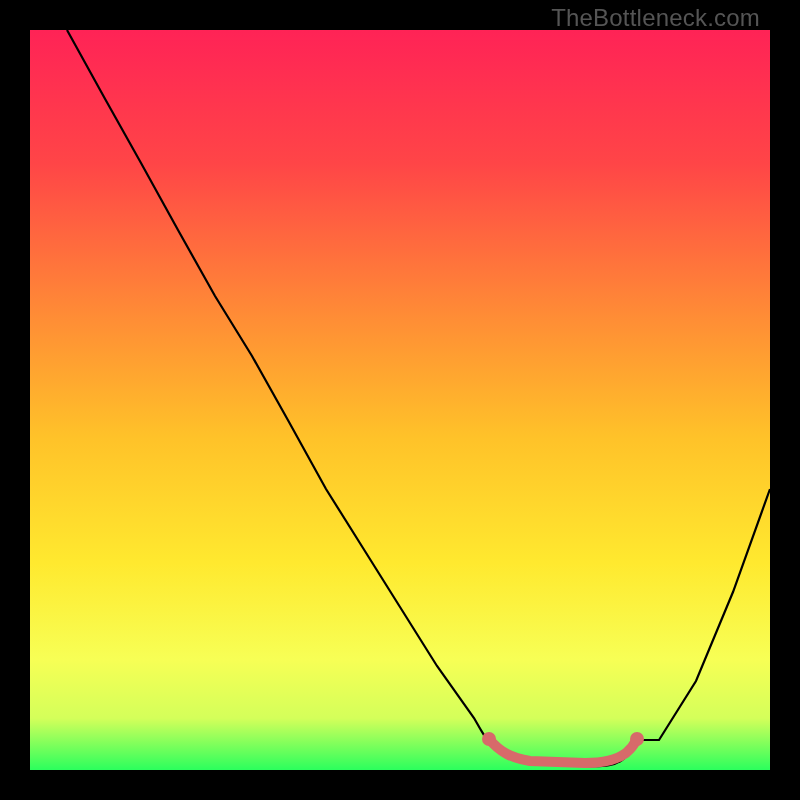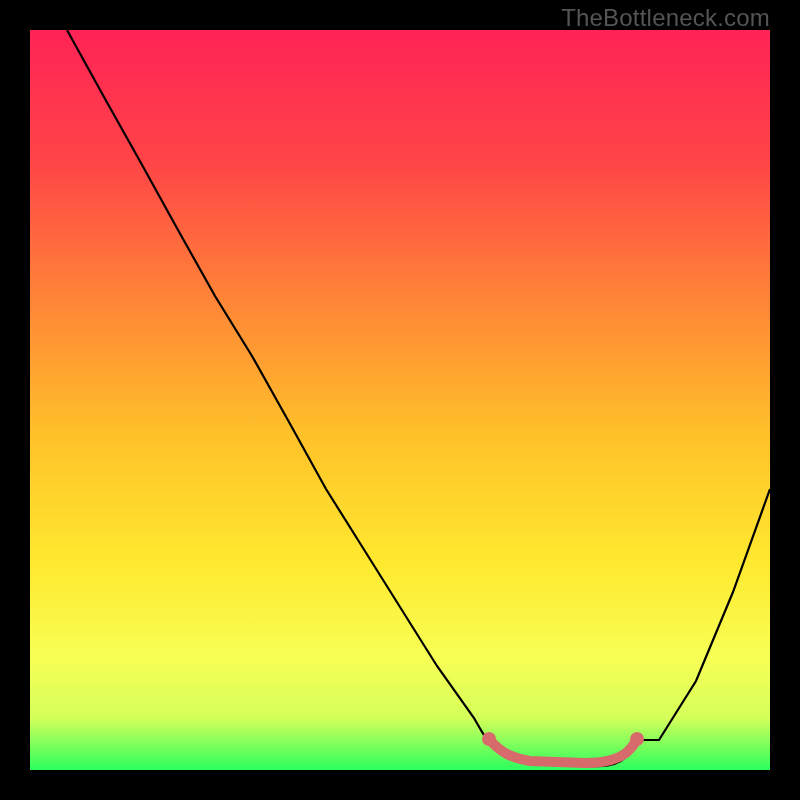--- a/index.html
+++ b/index.html
@@ -22,21 +22,21 @@
   .plot-bg {
     position: absolute;
     left: 0;
     top: 0;
     width: 740px;
     height: 740px;
   }
   .watermark {
     position: absolute;
     top: 4px;
-    right: 30px;
+    right: 40px;
     color: #555;
     font-size: 24px;
     font-weight: 500;
     letter-spacing: 0.2px;
     user-select: none;
     text-align: right;
   }
   svg.curve {
     position: absolute;
     left: 0;

